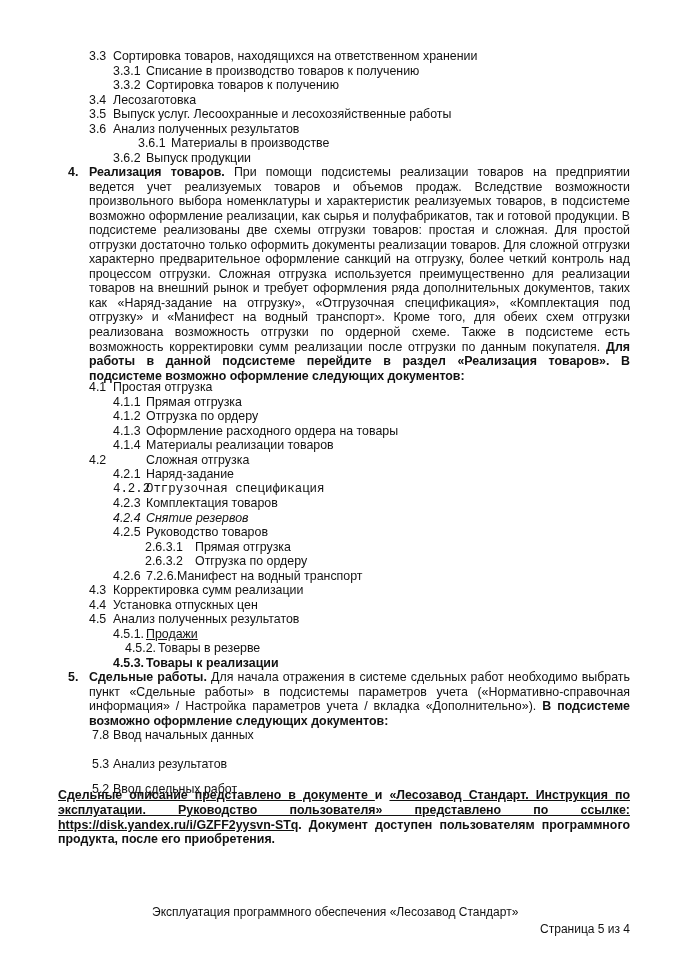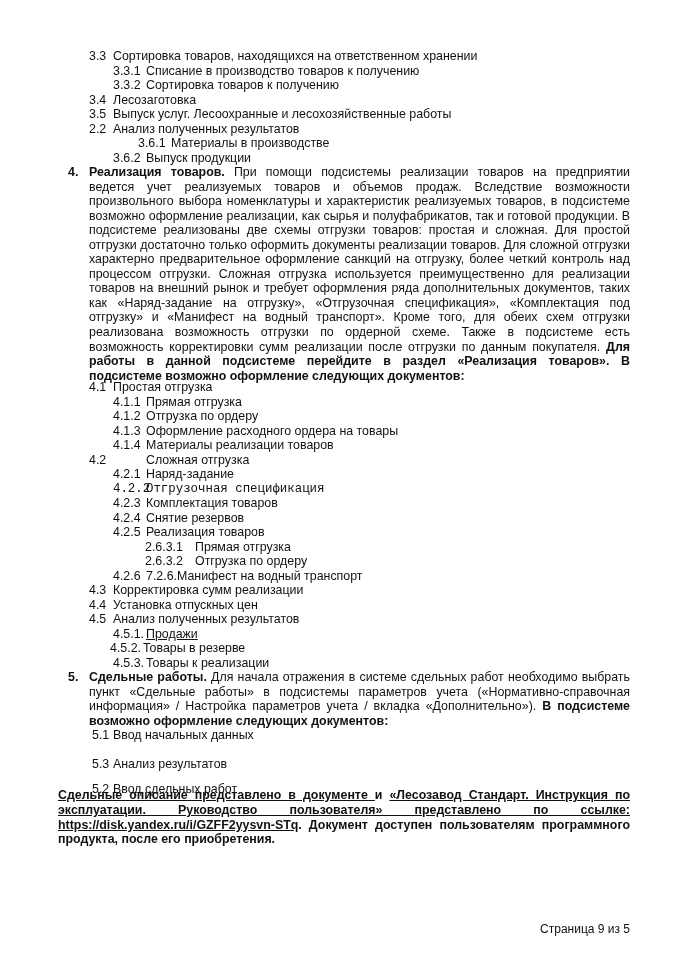--- a/index.html
+++ b/index.html
@@ -28,61 +28,62 @@
 <body>
 
 <div class="page">
 
   <div>
     <div class="line" style="left:89px; top:49px;"><span class="num" style="width:24px">3.3</span><span>Сортировка товаров, находящихся на ответственном хранении</span></div>
     <div class="line" style="left:113px; top:63.5px;"><span class="num" style="width:33px">3.3.1</span><span>Списание в производство товаров к получению</span></div>
     <div class="line" style="left:113px; top:78px;"><span class="num" style="width:33px">3.3.2</span><span>Сортировка товаров к получению</span></div>
     <div class="line" style="left:89px; top:92.5px;"><span class="num" style="width:24px">3.4</span><span>Лесозаготовка</span></div>
     <div class="line" style="left:89px; top:107px;"><span class="num" style="width:24px">3.5</span><span>Выпуск услуг. Лесоохранные и лесохозяйственные работы</span></div>
-    <div class="line" style="left:89px; top:121.5px;"><span class="num" style="width:24px">2.2</span><span>Анализ полученных результатов</span></div>
+    <div class="line" style="left:89px; top:121.5px;"><span class="num" style="width:24px">3.6</span><span>Анализ полученных результатов</span></div>
     <div class="line" style="left:113px; top:136px;margin-left:25px;"><span class="num" style="width:33px">3.6.1</span><span>Материалы в производстве</span></div>
     <div class="line" style="left:113px; top:150.5px;"><span class="num" style="width:33px">3.6.2</span><span>Выпуск продукции</span></div>
   </div>
 
   <div class="para" style="top:165px;">
     <span class="hd-num">4.</span><span class="b">Реализация товаров.</span><span> При помощи подсистемы реализации товаров на предприятии ведется учет реализуемых товаров и объемов продаж. Вследствие возможности произвольного выбора номенклатуры и характеристик реализуемых товаров, в подсистеме возможно оформление реализации, как сырья и полуфабрикатов, так и готовой продукции. В подсистеме реализованы две схемы отгрузки товаров: простая и сложная. Для простой отгрузки достаточно только оформить документы реализации товаров. Для сложной отгрузки характерно предварительное оформление санкций на отгрузку, более четкий контроль над процессом отгрузки. Сложная отгрузка используется преимущественно для реализации товаров на внешний рынок и требует оформления ряда дополнительных документов, таких как «Наряд-задание на отгрузку», «Отгрузочная спецификация», «Комплектация под отгрузку» и «Манифест на водный транспорт». Кроме того, для обеих схем отгрузки реализована возможность отгрузки по ордерной схеме. Также в подсистеме есть возможность корректировки сумм реализации после отгрузки по данным покупателя. </span><span class="b">Для работы в данной подсистеме перейдите в раздел «Реализация товаров». В подсистеме возможно оформление следующих документов:</span>
   </div>
 
   <div>
     <div class="line" style="left:89px; top:380px;"><span class="num" style="width:24px">4.1</span><span>Простая отгрузка</span></div>
     <div class="line" style="left:113px; top:394.5px;"><span class="num" style="width:33px">4.1.1</span><span>Прямая отгрузка</span></div>
     <div class="line" style="left:113px; top:409px;"><span class="num" style="width:33px">4.1.2</span><span>Отгрузка по ордеру</span></div>
     <div class="line" style="left:113px; top:423.5px;"><span class="num" style="width:33px">4.1.3</span><span>Оформление расходного ордера на товары</span></div>
     <div class="line" style="left:113px; top:438px;"><span class="num" style="width:33px">4.1.4</span><span>Материалы реализации товаров</span></div>
     <div class="line" style="left:89px; top:452.5px;"><span class="num" style="width:57px">4.2</span><span>Сложная отгрузка</span></div>
     <div class="line" style="left:113px; top:467px;"><span class="num" style="width:33px">4.2.1</span><span>Наряд-задание</span></div>
     <div class="line" style="left:113px; top:481.5px;font-family:Liberation Mono, monospace;"><span class="num" style="width:33px">4.2.2</span><span>Отгрузочная спецификация</span></div>
     <div class="line" style="left:113px; top:496px;"><span class="num" style="width:33px">4.2.3</span><span>Комплектация товаров</span></div>
-    <div class="line" style="left:113px; top:510.5px;"><span class="num" style="width:33px">4.2.4</span><span>Снятие резервов</span></div>
-    <div class="line" style="left:113px; top:525px;"><span class="num" style="width:33px">4.2.5</span><span>Реализация товаров</span></div>
+    <div class="line" style="left:113px; top:510.5px;font-style:italic;"><span class="num" style="width:33px">4.2.4</span><span>Снятие резервов</span></div>
+    <div class="line" style="left:113px; top:525px;"><span class="num" style="width:33px">4.2.5</span><span>Руководство товаров</span></div>
     <div class="line" style="left:145px; top:539.5px;"><span class="num" style="width:50px">2.6.3.1</span><span>Прямая отгрузка</span></div>
     <div class="line" style="left:145px; top:554px;"><span class="num" style="width:50px">2.6.3.2</span><span>Отгрузка по ордеру</span></div>
     <div class="line" style="left:113px; top:568.5px;"><span class="num" style="width:33px">4.2.6</span><span>7.2.6.Манифест на водный транспорт</span></div>
     <div class="line" style="left:89px; top:583px;"><span class="num" style="width:24px">4.3</span><span>Корректировка сумм реализации</span></div>
     <div class="line" style="left:89px; top:597.5px;"><span class="num" style="width:24px">4.4</span><span>Установка отпускных цен</span></div>
     <div class="line" style="left:89px; top:612px;"><span class="num" style="width:24px">4.5</span><span>Анализ полученных результатов</span></div>
     <div class="line" style="left:113px; top:626.5px;text-decoration:underline;"><span class="num" style="width:33px">4.5.1.</span><span>Продажи</span></div>
-    <div class="line" style="left:110px; top:641px;"><span class="num" style="width:33px">4.5.2.</span><span>Товары в резерве</span></div>
-    <div class="line" style="left:113px; top:655.5px;"><span class="num" style="width:33px">4.5.3.</span><span>Товары к реализации</span></div>
+    <div class="line" style="left:125px; top:641px;"><span class="num" style="width:33px">4.5.2.</span><span>Товары в резерве</span></div>
+    <div class="line" style="left:113px; top:655.5px;font-weight:bold;"><span class="num" style="width:33px">4.5.3.</span><span>Товары к реализации</span></div>
   </div>
 
   <div class="para" style="top:670px;">
     <span class="hd-num">5.</span><span class="b">Сдельные работы.</span><span> Для начала отражения в системе сдельных работ необходимо выбрать пункт «Сдельные работы» в подсистемы параметров учета («Нормативно-справочная информация» / Настройка параметров учета / вкладка «Дополнительно»). </span><span class="b">В подсистеме возможно оформление следующих документов:</span>
   </div>
 
   <div>
-    <div class="line" style="left:92px; top:728px;"><span class="num" style="width:21px">5.1</span><span>Ввод начальных данных</span></div>
+    <div class="line" style="left:92px; top:728px;"><span class="num" style="width:21px">7.8</span><span>Ввод начальных данных</span></div>
     <div class="line" style="left:92px; top:782px;"><span class="num" style="width:21px">5.2</span><span>Ввод сдельных работ</span></div>
     <div class="line" style="left:92px; top:757px;"><span class="num" style="width:21px">5.3</span><span>Анализ результатов</span></div>
   </div>
 
   <div class="note">
     <span class="u">Сдельные описание представлено в документе </span><span>и </span><span class="u">«Лесозавод Стандарт. Инструкция по эксплуатации. Руководство пользователя» представлено по ссылке: https://disk.yandex.ru/i/GZFF2yysvn-STq</span><span>. Документ доступен пользователям программного продукта, после его приобретения.</span>
   </div>
 
-  <div class="pagenum">Страница 9 из 5</div>
+  <div class="footer">Эксплуатация программного обеспечения «Лесозавод Стандарт»</div>
+  <div class="pagenum">Страница 5 из 4</div>
 
 </div>
 
 </body></html>

